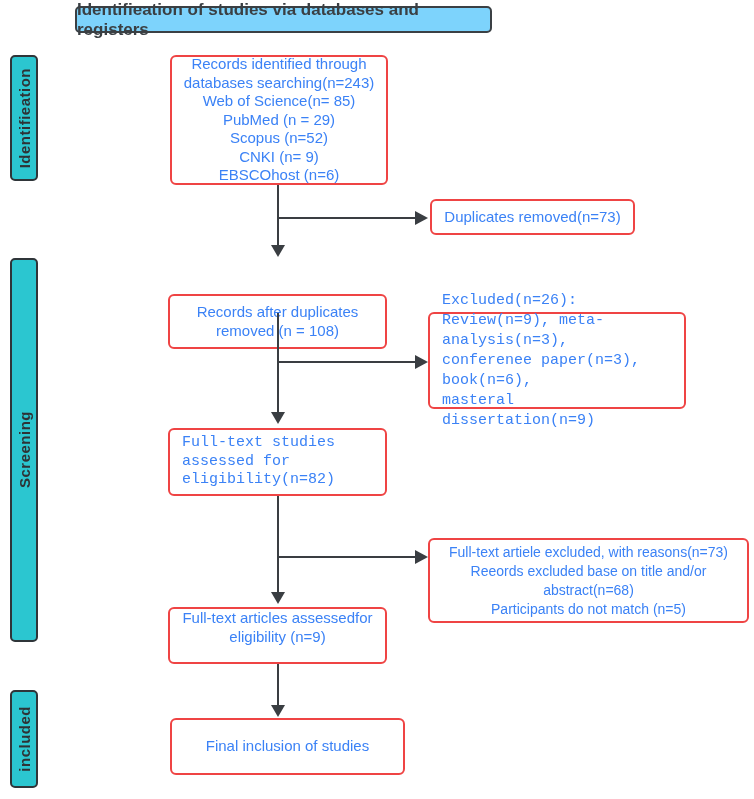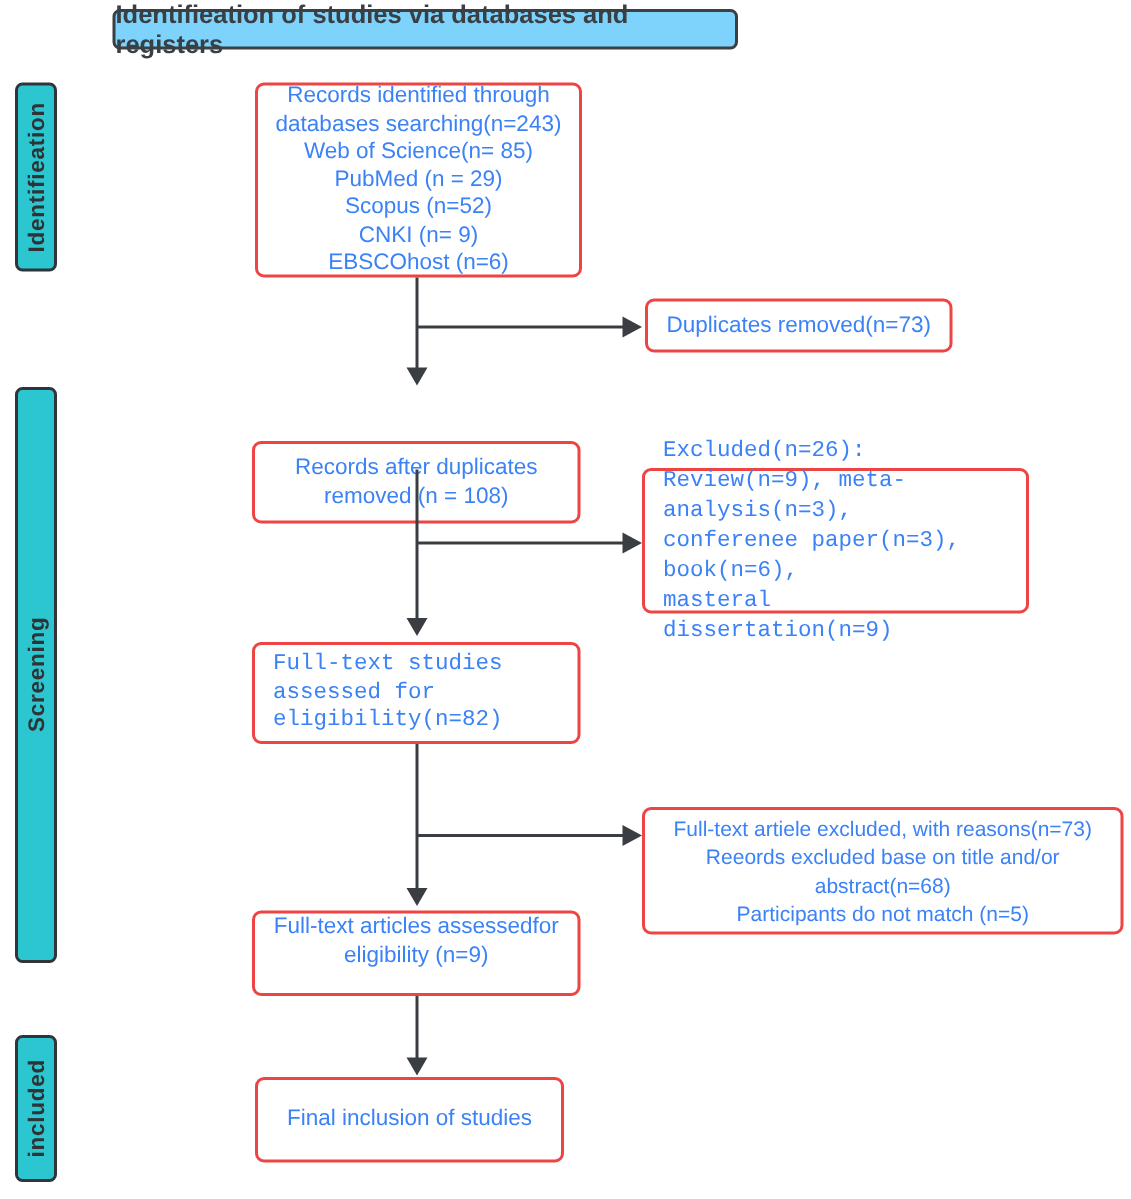--- a/index.html
+++ b/index.html
@@ -98,21 +98,21 @@
     <div>Reeords excluded base on title and/or</div>
     <div>abstract(n=68)</div>
     <div>Participants do not match  (n=5)</div>
   </div>
 
   <div class="fbox center" style="left:168px;top:607px;width:219px;height:57px;justify-content:flex-end;">
     <div>Full-text articles assessedfor</div>
     <div>eligibility (n=9)</div>
   </div>
 
-  <div class="fbox center" style="left:170px;top:718px;width:206px;height:57px;">
+  <div class="fbox center" style="left:170px;top:718px;width:235px;height:57px;">
     <div>Final inclusion of studies</div>
   </div>
 
   <div class="vline" style="left:277px;top:185px;height:61px;"></div>
   <div class="arrow-down" style="left:271px;top:245px;"></div>
   <div class="hline" style="left:278px;top:217px;width:138px;"></div>
   <div class="arrow-right" style="left:415px;top:211px;"></div>
 
   <div class="vline" style="left:277px;top:313px;height:100px;"></div>
   <div class="arrow-down" style="left:271px;top:412px;"></div>

